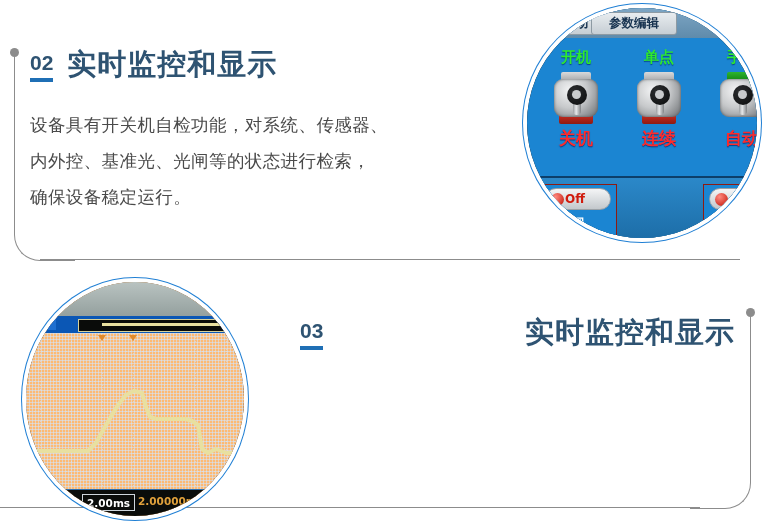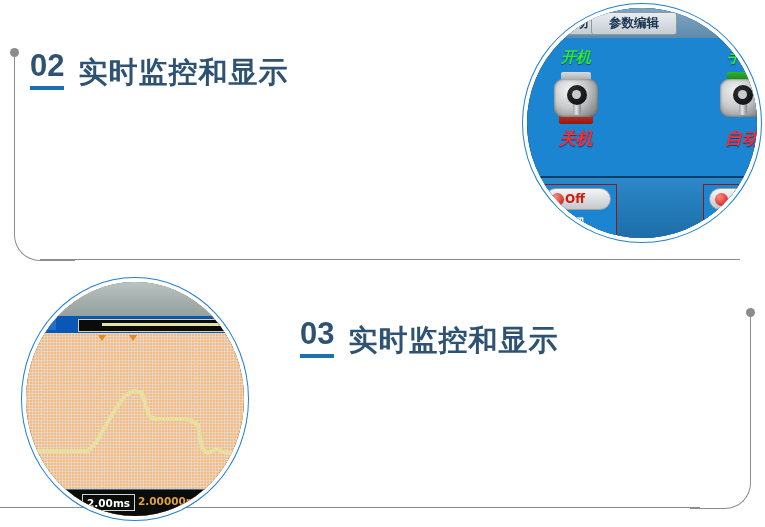--- a/index.html
+++ b/index.html
@@ -33,23 +33,23 @@
   .dot{position:absolute;width:9px;height:9px;border-radius:50%;background:#8c8c8c;}
   .dot-left{left:10px;top:48px;}
   .dot-right{left:746px;top:308px;}
 
   
   .block{position:absolute;}
   .block-02{left:30px;top:50px;width:430px;}
   .block-03{left:300px;top:318px;width:435px;text-align:right;}
 
   .headrow{display:flex;align-items:flex-end;gap:14px;}
-  .block-03 .headrow{justify-content:flex-start;}
+  .block-03 .headrow{justify-content:space-between;}
   .num{
-    font-size:31px;font-weight:bold;color:#2e5372;letter-spacing:0px;
+    font-size:21px;font-weight:bold;color:#2e5372;letter-spacing:0px;
     line-height:1;padding-bottom:5px;border-bottom:4px solid #1f6fb5;
   }
   .htitle{
     font-size:29px;font-weight:bold;color:#2e5372;line-height:1;
     padding-bottom:3px;letter-spacing:1px;
   }
   .body{
     margin-top:26px;font-size:17.5px;color:#4a4a4a;line-height:2.05;
     letter-spacing:0.4px;
   }
@@ -73,21 +73,21 @@
   .tabbtn{
     position:absolute;top:4px;height:21px;border-radius:3px;
     background:linear-gradient(#e8ecef,#c6ced4);border:1px solid #8d9aa3;
     color:#17324f;font-size:12.5px;font-weight:bold;
     display:flex;align-items:center;justify-content:center;
     font-family:"DejaVu Sans",sans-serif;
   }
   .tab-a{left:34px;width:40px;}
   .tab-b{left:64px;width:84px;}
 
-  .swcol{position:absolute;top:40px;width:66px;text-align:center;font-style:italic;}
+  .swcol{position:absolute;top:40px;width:66px;text-align:center;}
   .sw1{left:16px;} .sw2{left:99px;} .sw3{left:182px;}
   .sw-on{color:#2eea2e;font-size:15px;font-weight:bold;
          font-family:"DejaVu Sans",sans-serif;text-shadow:0 1px 1px #05408a;}
   .sw-off{color:#ff2b2b;font-size:17px;font-weight:bold;margin-top:3px;
           font-family:"DejaVu Sans",sans-serif;text-shadow:0 1px 1px #05408a;}
   .toggle{position:relative;width:48px;height:52px;margin:5px auto 0;}
   .toggle .cap{
     position:absolute;left:9px;top:0;width:30px;height:11px;border-radius:2px;
     background:linear-gradient(#d9dadb,#9a9c9e);
   }
@@ -202,20 +202,25 @@
 
   <div class="dot dot-right"></div>
   <div class="rail rail-right"></div>
   <div class="rail-right-ext"></div>
 
   <div class="block block-02">
     <div class="headrow">
       <div class="num">02</div>
       <div class="htitle">实时监控和显示</div>
     </div>
+    <div class="body">
+      <div>设备具有开关机自检功能，对系统、传感器、</div>
+      <div>内外控、基准光、光闸等的状态进行检索，</div>
+      <div>确保设备稳定运行。</div>
+    </div>
   </div>
 
   <div class="block block-03">
     <div class="headrow">
       <div class="num">03</div>
       <div class="htitle">实时监控和显示</div>
     </div>
   </div>
 
   <div class="photo photo-panel">
@@ -230,20 +235,32 @@
           <div class="cap"></div>
           <div class="base"></div>
           <div class="body">
             <div class="stick"></div>
             <div class="knob"></div>
           </div>
         </div>
         <div class="sw-off">关机</div>
       </div>
 
+      <div class="swcol sw2">
+        <div class="sw-on">单点</div>
+        <div class="toggle">
+          <div class="cap"></div>
+          <div class="base"></div>
+          <div class="body">
+            <div class="stick"></div>
+            <div class="knob"></div>
+          </div>
+        </div>
+        <div class="sw-off">连续</div>
+      </div>
 
       <div class="swcol sw3">
         <div class="sw-on">手动</div>
         <div class="toggle green">
           <div class="cap"></div>
           <div class="base"></div>
           <div class="body">
             <div class="stick"></div>
             <div class="knob"></div>
           </div>

